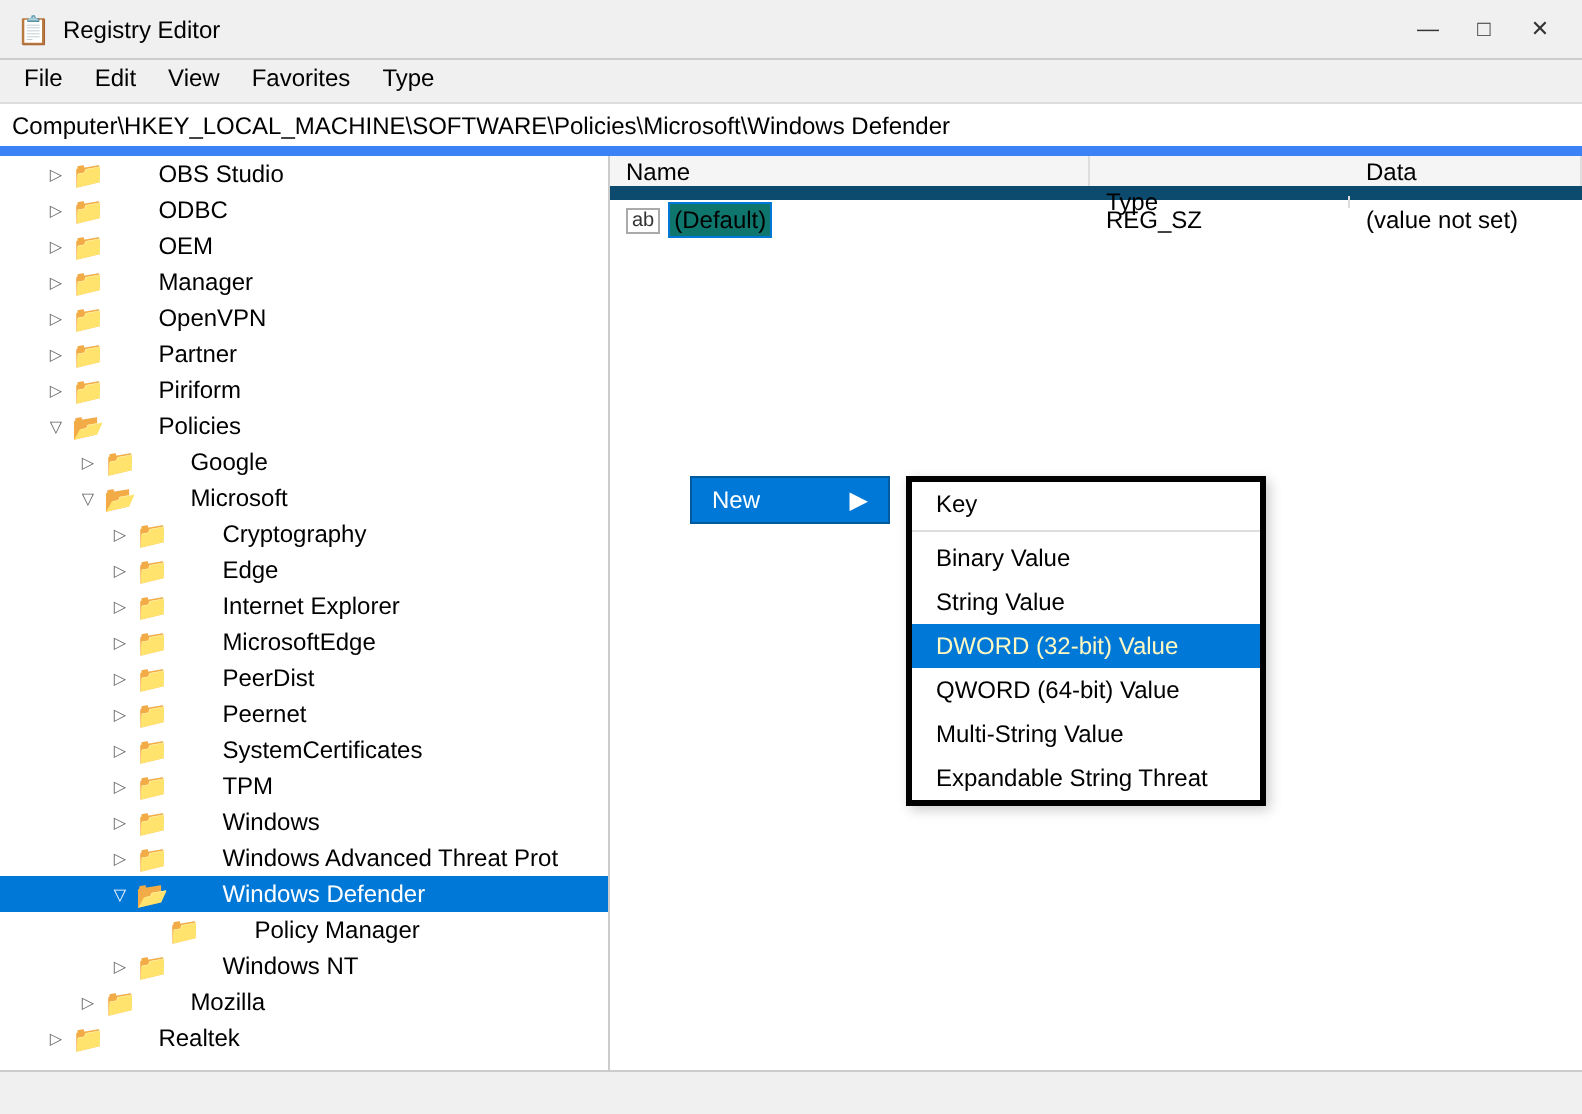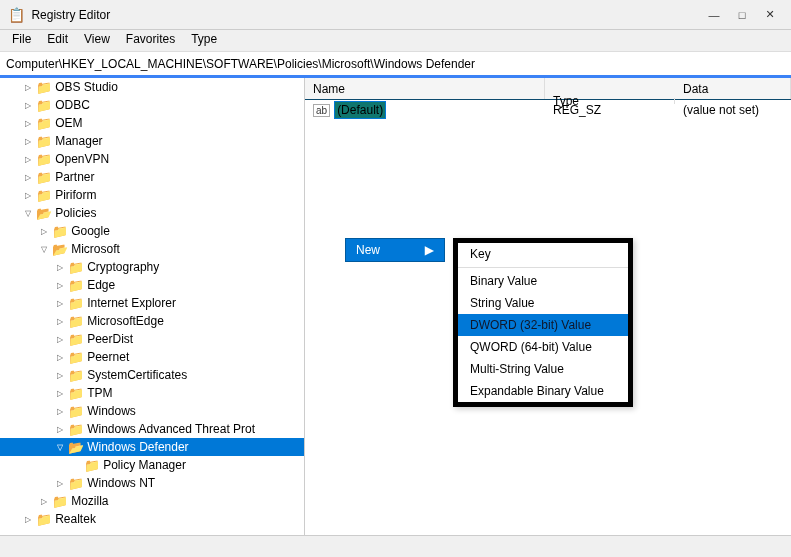--- a/index.html
+++ b/index.html
@@ -59,21 +59,21 @@
       font-size: 12px;
     }
 
     
     .address-bar {
       background: white;
       height: 26px;
       display: flex;
       align-items: center;
       padding: 0 6px;
-      border-bottom: 3px solid #3b82f6;
+      border-bottom: 5px solid #3b82f6;
       font-size: 12px;
     }
 
     
     .main-content {
       display: flex;
       height: calc(557px - 30px - 22px - 26px - 22px);
     }
 
     
@@ -110,35 +110,35 @@
       color: #666;
       flex-shrink: 0;
     }
     .expand-spacer { width: 16px; display: inline-block; flex-shrink: 0; }
     .folder-icon {
       font-size: 13px;
       margin-right: 3px;
       color: #dcb44a;
       flex-shrink: 0;
     }
-    .item-label { font-size: 12px; }
+    .item-label { font-size: 12px; margin-left: 24px; }
 
     
     .right-panel {
       flex: 1;
       background: white;
       overflow: hidden;
       position: relative;
     }
 
     
     .col-headers {
       display: flex;
       height: 22px;
-      border-bottom: 1px solid #0c4a6e;
+      border-bottom: 7px solid #0c4a6e;
       background: #f5f5f5;
     }
     .col-header {
       padding: 3px 8px;
       font-size: 12px;
       border-right: 1px solid #ddd;
       display: flex;
       align-items: center;
     }
     .col-name { width: 240px; }
@@ -182,33 +182,33 @@
       gap: 4px;
       min-width: 100px;
       height: 24px;
     }
 
     .submenu {
       position: absolute;
       top: 0;
       left: 108px;
       background: white;
-      border: 5px solid #000000;
+      border: 3px solid #000000;
       box-shadow: 2px 2px 6px rgba(0,0,0,0.2);
       min-width: 180px;
       z-index: 101;
     }
 
     .submenu-item {
       padding: 4px 12px;
       font-size: 12px;
       cursor: pointer;
       white-space: nowrap;
     }
-    .submenu-item.highlighted { background: #0078d7; color: #0f172a; }
+    .submenu-item.highlighted { background: #0078d7; color: #fef9c3; }
     .submenu-divider {
       height: 1px;
       background: #ddd;
       margin: 2px 0;
     }
 
     
     .status-bar {
       height: 22px;
       background: #f0f0f0;
@@ -418,21 +418,21 @@
           <span style="margin-left:auto;">▶</span>
         </button>
         <div class="submenu">
           <div class="submenu-item">Key</div>
           <div class="submenu-divider"></div>
           <div class="submenu-item">Binary Value</div>
           <div class="submenu-item">String Value</div>
           <div class="submenu-item highlighted">DWORD (32-bit) Value</div>
           <div class="submenu-item">QWORD (64-bit) Value</div>
           <div class="submenu-item">Multi-String Value</div>
-          <div class="submenu-item">Expandable Binary Value</div>
+          <div class="submenu-item">Expandable String Threat</div>
         </div>
       </div>
     </div>
   </div>
 </div>
 
 <div class="status-bar">
   <span></span>
 </div>
 

